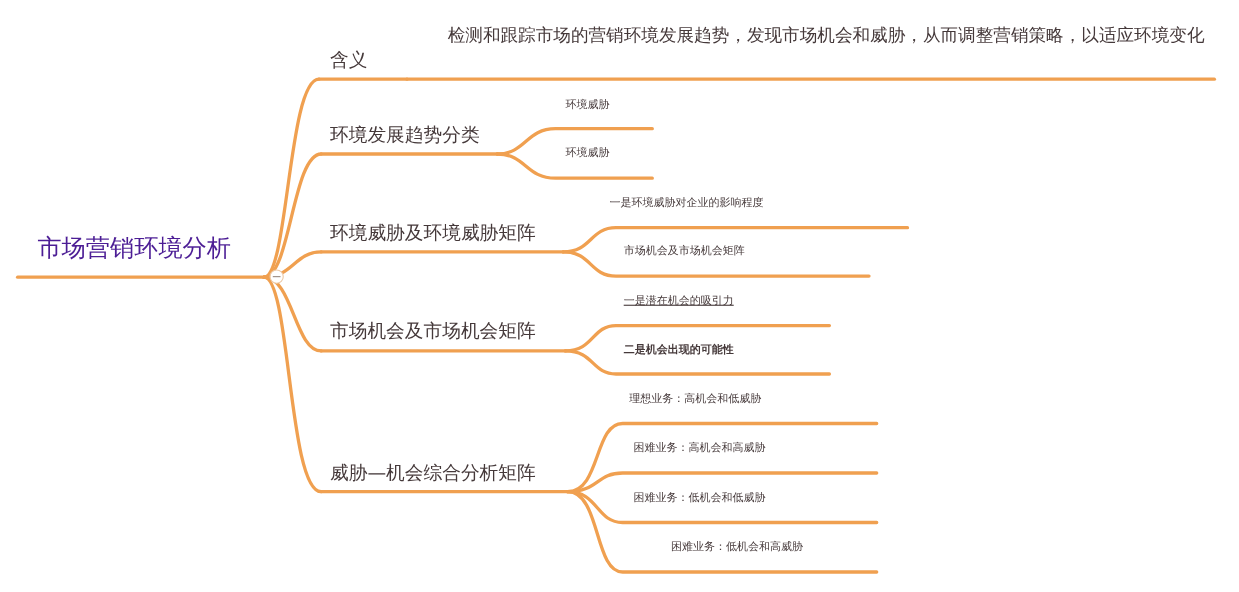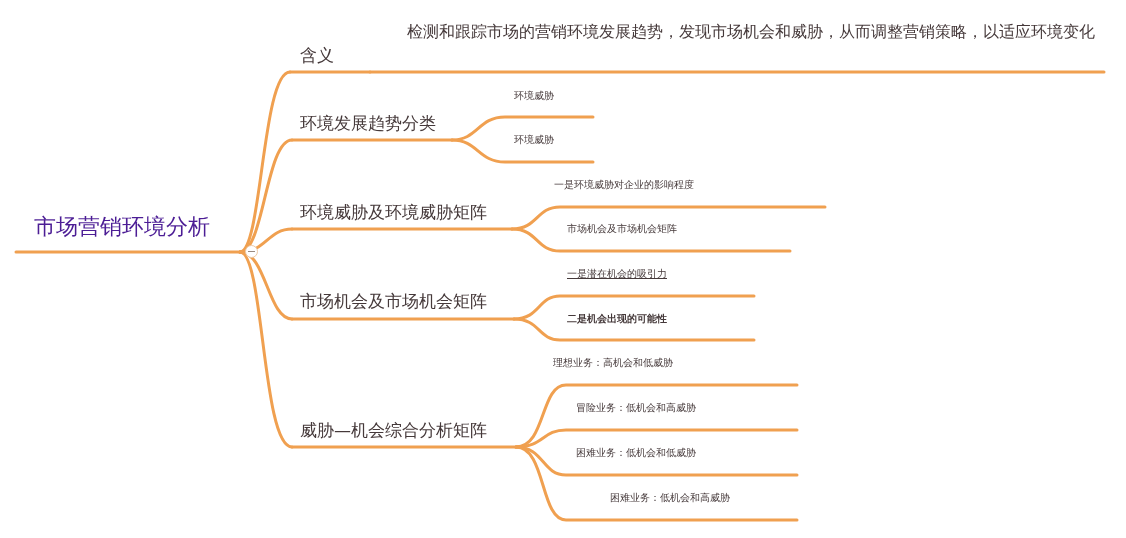--- a/index.html
+++ b/index.html
@@ -67,16 +67,16 @@
 
 <div class="lbl l1" style="left:300px; top:202px;">环境威胁及环境威胁矩阵</div>
 <div class="lbl l2" style="left:554px; top:179px;">一是环境威胁对企业的影响程度</div>
 <div class="lbl l2" style="left:567px; top:223px;">市场机会及市场机会矩阵</div>
 
 <div class="lbl l1" style="left:300px; top:291px;">市场机会及市场机会矩阵</div>
 <div class="lbl l2" style="left:567px; top:268px;text-decoration:underline;">一是潜在机会的吸引力</div>
 <div class="lbl l2" style="left:567px; top:313px;font-weight:bold;">二是机会出现的可能性</div>
 
 <div class="lbl l1" style="left:300px; top:420px;">威胁—机会综合分析矩阵</div>
-<div class="lbl l2" style="left:553px; top:357px;">理想业务：高机会和低威胁</div>
-<div class="lbl l2" style="left:576px; top:402px;">冒险业务：低机会和高威胁</div>
+<div class="lbl l2" style="left:572px; top:357px;">理想业务：高机会和低威胁</div>
+<div class="lbl l2" style="left:576px; top:402px;">困难业务：高机会和高威胁</div>
 <div class="lbl l2" style="left:576px; top:447px;">困难业务：低机会和低威胁</div>
 <div class="lbl l2" style="left:576px; top:492px;margin-left:34px;">困难业务：低机会和高威胁</div>
 
 </body></html>

